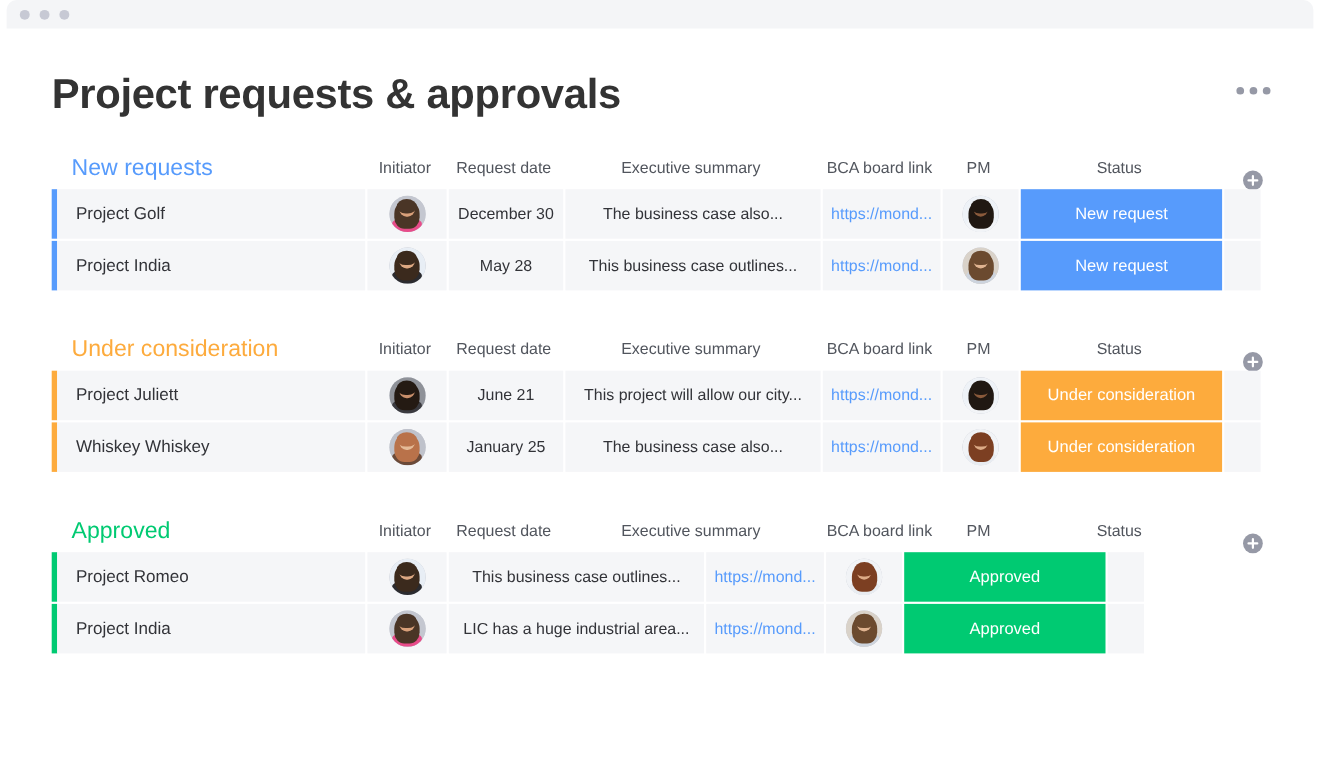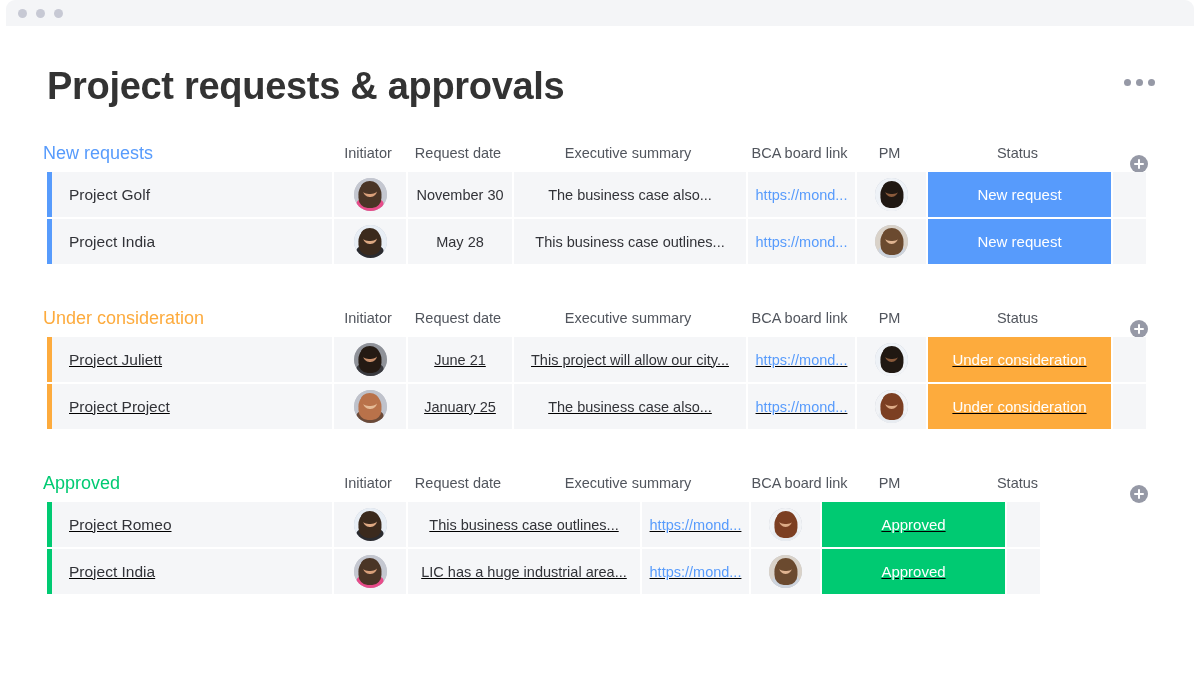--- a/index.html
+++ b/index.html
@@ -78,31 +78,31 @@
 
   
   .board {
     position: absolute;
     left: 0;
     top: 132px;
     width: 1200px;
   }
 
   .group { position: relative; }
-  .group + .group { margin-top: 33px; text-decoration: underline; }
+  .group + .group { margin-top: 33px; }
 
   .group-headerline {
     position: relative;
     height: 40px;
   }
   .group-title {
     position: absolute;
-    left: 43px;
+    left: 65px;
     top: 8px;
-    font-size: 18px;
+    font-size: 21px;
     font-weight: 400;
     line-height: 26px;
     white-space: nowrap;
   }
 
   .col-headers {
     position: absolute;
     left: 332px;
     top: 11px;
     display: flex;
@@ -275,21 +275,21 @@
           <div class="cell cell-name">Project Golf</div>
           <div class="cell cell-initiator">
             <div class="avatar" title="bearded man with floral shirt">
               <div class="av-bg" style="background: rgb(196, 199, 208);"></div>
               <div class="av-body" style="background: rgb(232, 76, 138);"></div>
               <div class="av-hair-long" style="background: rgb(74, 53, 38);"></div>
               <div class="av-head" style="background: rgb(217, 160, 122);"></div>
               <div class="av-hair" style="background: rgb(74, 53, 38);"></div>
             </div>
           </div>
-          <div class="cell cell-date">November 30</div>
+          <div class="cell cell-date">December 30</div>
           <div class="cell cell-summary">The business case also...</div>
           <div class="cell cell-link">
             <span class="link-text">https://mond...</span>
           </div>
           <div class="cell cell-pm">
             <div class="avatar" title="woman with glasses">
               <div class="av-bg" style="background: rgb(238, 242, 247);"></div>
               <div class="av-body" style="background: rgb(242, 244, 247);"></div>
               <div class="av-hair-long" style="background: rgb(32, 24, 18);"></div>
               <div class="av-head" style="background: rgb(138, 90, 59);"></div>
@@ -366,21 +366,21 @@
               <div class="av-hair-long" style="background: rgb(32, 24, 18);"></div>
               <div class="av-head" style="background: rgb(138, 90, 59);"></div>
               <div class="av-hair" style="background: rgb(32, 24, 18);"></div>
             </div>
           </div>
           <div class="cell cell-status" style="background: rgb(253, 171, 61);">Under consideration</div>
           <div class="cell cell-tail"></div>
         </div>
         <div class="row">
           <div class="row-accent" style="background: rgb(253, 171, 61);"></div>
-          <div class="cell cell-name">Project Project</div>
+          <div class="cell cell-name">Whiskey Whiskey</div>
           <div class="cell cell-initiator">
             <div class="avatar" title="bald man with red beard">
               <div class="av-bg" style="background: rgb(191, 194, 203);"></div>
               <div class="av-body" style="background: rgb(107, 74, 56);"></div>
               <div class="av-hair-long" style="background: rgb(185, 114, 74);"></div>
               <div class="av-head" style="background: rgb(229, 187, 151);"></div>
               <div class="av-hair" style="background: rgb(185, 114, 74);"></div>
             </div>
           </div>
           <div class="cell cell-date">January 25</div>

